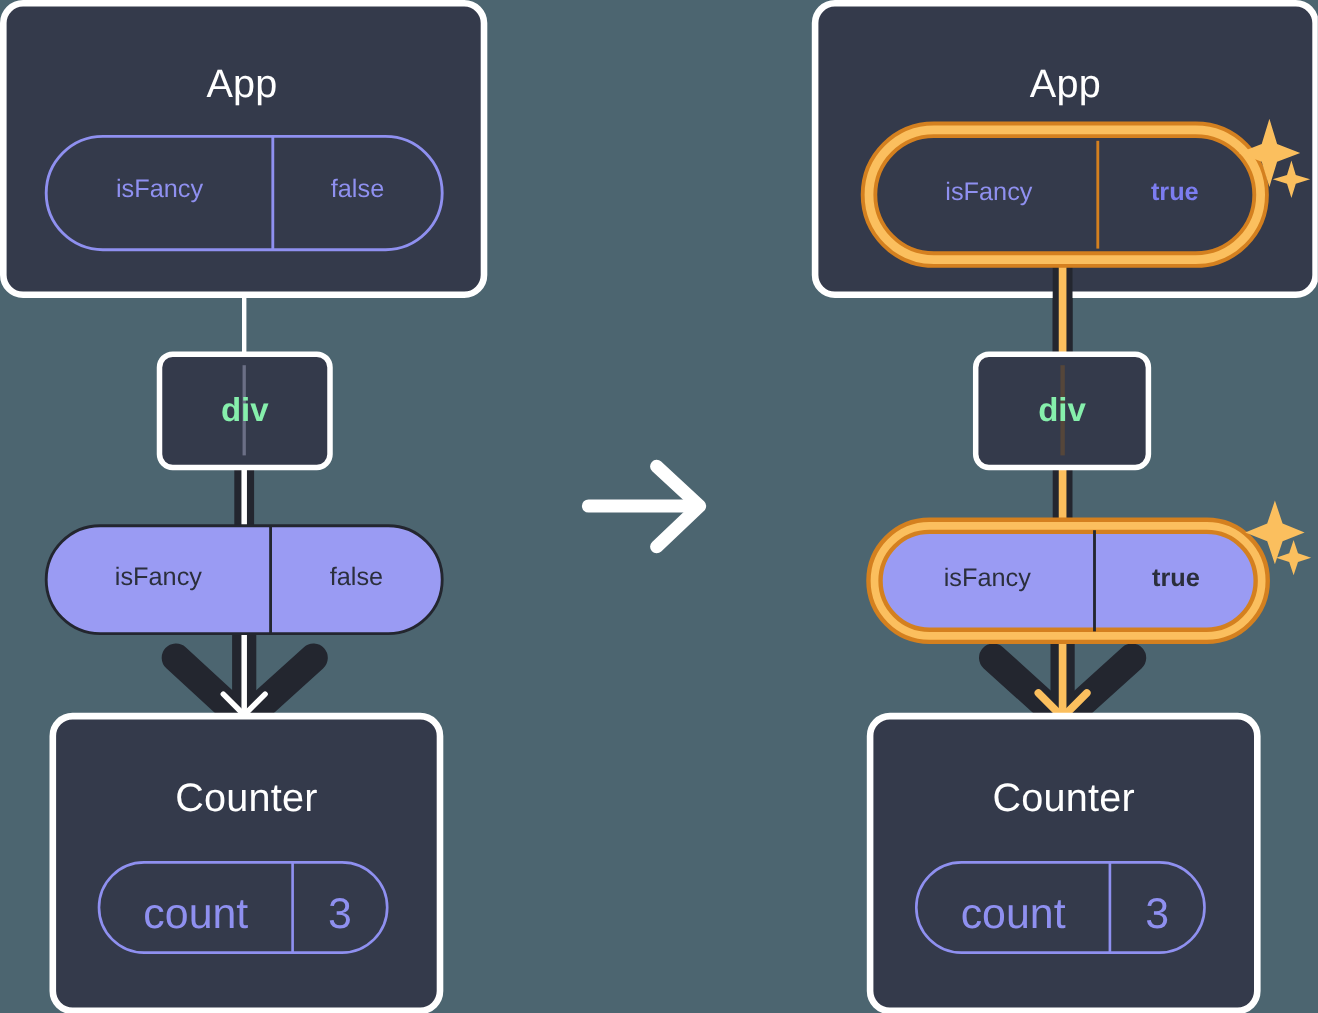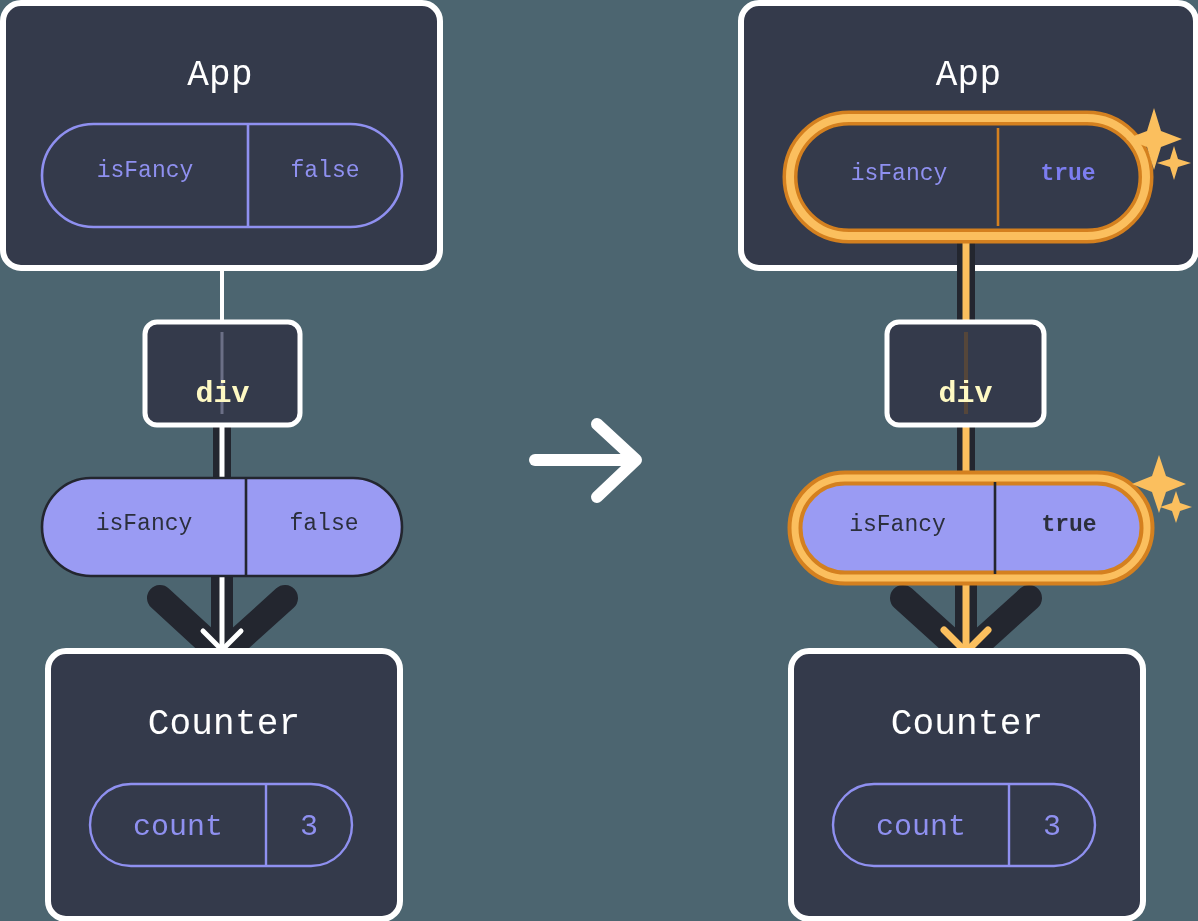--- a/index.html
+++ b/index.html
@@ -25,43 +25,41 @@
     left: 0;
     top: 0;
     width: 1198px;
     height: 921px;
   }
   .lbl {
     position: absolute;
     white-space: nowrap;
     pointer-events: none;
     user-select: none;
-    font-family: Liberation Mono, monospace;
   }
   .box-title {
     color: #ffffff;
     font-size: 36px;
     font-weight: 400;
     letter-spacing: 0.2px;
   }
   .pill-text {
     font-size: 23px;
     font-weight: 400;
   }
   .pill-text.outline { color: #8f90f0; }
   .pill-text.filled  { color: #2b2f3c; }
   .pill-text.bold    { font-weight: 700; }
   .pill-text.truev   { color: #7c7df0; font-weight: 700; }
   .div-label {
-    color: #fef9c3;
+    color: #86efac;
     font-size: 30px;
     font-weight: 700;
-    margin-top: 20px;
   }
-  .count-text { font-size: 30px; }
+  .count-text { font-size: 39px; }
 </style>
 </head>
 <body>
 
 <div id="stage">
 
   <svg id="svgroot" viewBox="0 0 1198 921">
 
     <line x1="222" y1="262" x2="222" y2="328" stroke="#ffffff" stroke-width="4"></line>
 

